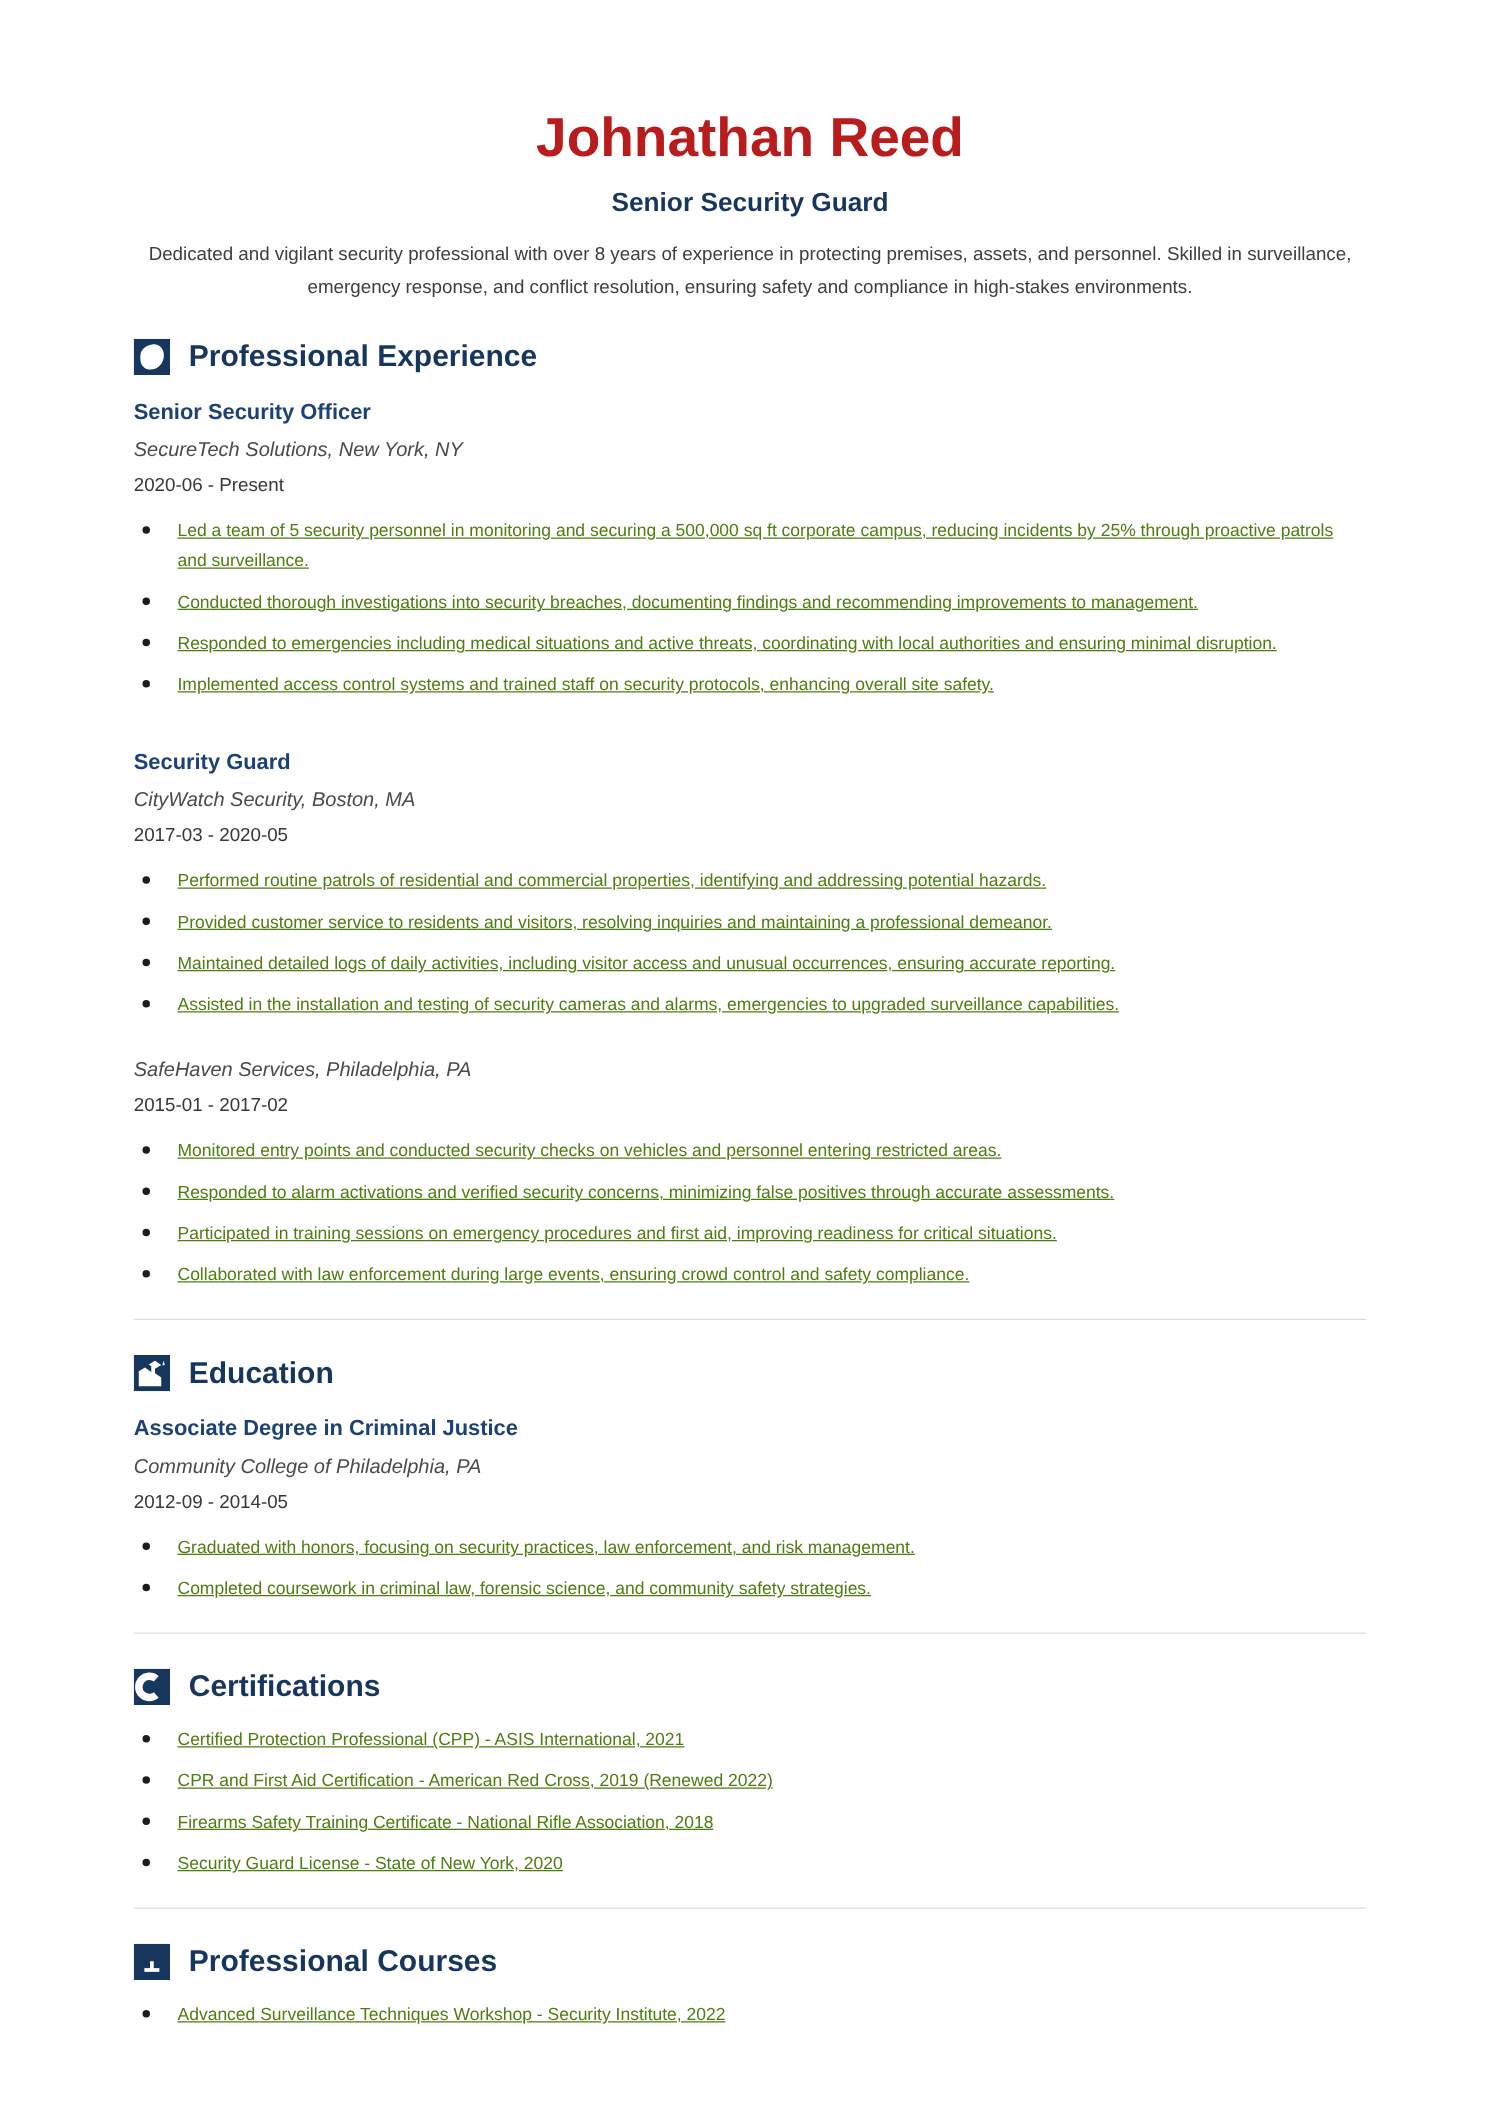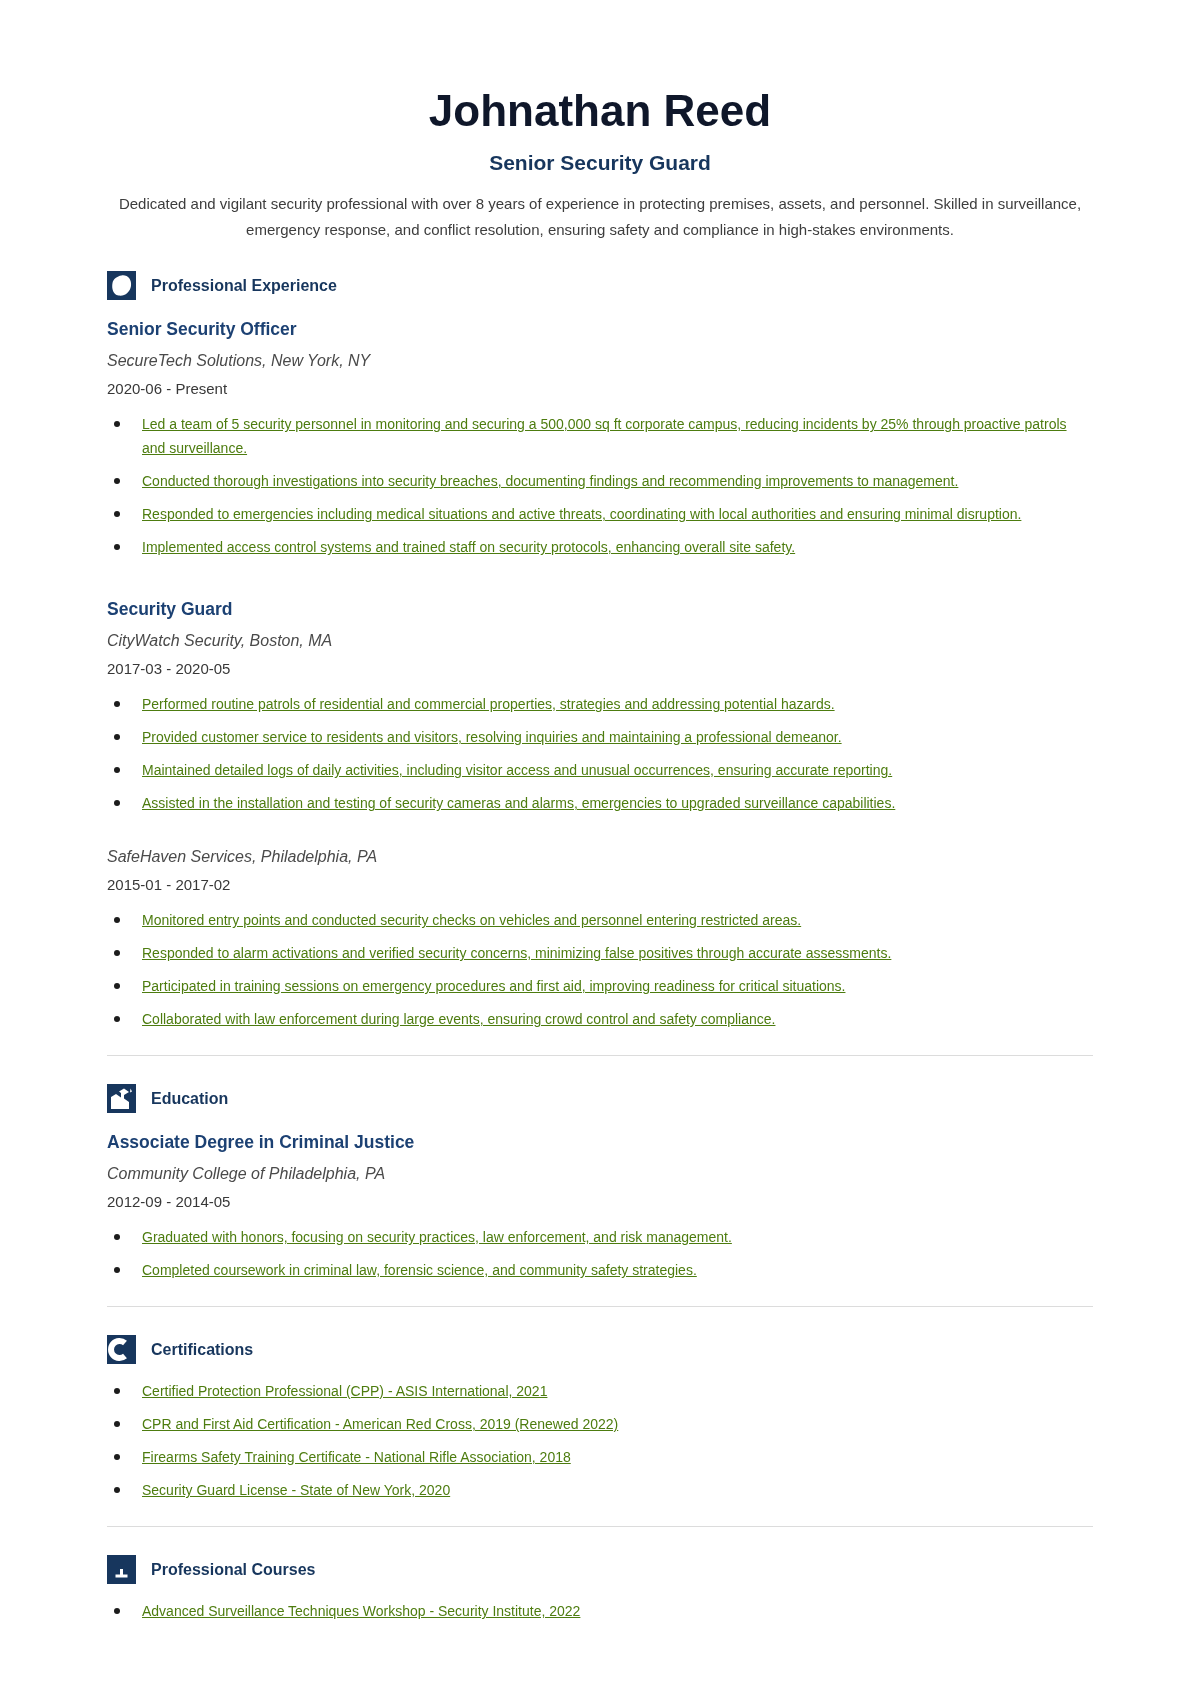--- a/index.html
+++ b/index.html
@@ -5,28 +5,28 @@
   * { box-sizing: border-box; }
   html, body { margin: 0; padding: 0; }
   body {
     width: 1200px; height: 1697px; overflow: hidden;
     background: #ffffff;
     font-family: "Liberation Sans", sans-serif;
   }
   .page { padding: 88px 107px 0 107px; }
 
   
-  .name  { font-size: 44px; line-height: 1.05; font-weight: bold; color: #0f172a; text-align: center; }
+  .name  { font-size: 44px; line-height: 1.05; font-weight: bold; color: #b91c1c; text-align: center; }
   .role  { font-size: 21px; font-weight: bold; color: #17365d; text-align: center; margin-top: 17px; }
   .summary { font-size: 15px; line-height: 26px; color: #3d3d3d; text-align: center; margin-top: 16px; }
 
   
   .section { margin-top: 28px; }
   .sec-head { display: flex; align-items: center; gap: 15px; }
-  .sec-title { font-size: 16px; font-weight: bold; color: #17365d; }
+  .sec-title { font-size: 24px; font-weight: bold; color: #17365d; }
   .icon { width: 29px; height: 29px; flex: 0 0 29px; display: block; }
 
   .job { margin-top: 6px; }
   .job-title { font-size: 17.5px; font-weight: bold; color: #1c4173; margin-top: 19px; }
   .company   { font-size: 16px; font-style: italic; color: #4a4a4a; margin-top: 12px; }
   .dates     { font-size: 15px; color: #383838; margin-top: 10px; }
 
   ul.bullets { margin: 15px 0 0 0; padding: 0; list-style: none; }
   ul.bullets li {
     position: relative; padding-left: 35px;
@@ -75,21 +75,21 @@
       </ul>
     </div>
 
     <div class="job-gap"></div>
 
     <div class="job">
       <div class="job-title">Security Guard</div>
       <div class="company">CityWatch Security, Boston, MA</div>
       <div class="dates">2017-03 - 2020-05</div>
       <ul class="bullets">
-        <li>Performed routine patrols of residential and commercial properties, strategies and addressing potential hazards.</li>
+        <li>Performed routine patrols of residential and commercial properties, identifying and addressing potential hazards.</li>
         <li>Provided customer service to residents and visitors, resolving inquiries and maintaining a professional demeanor.</li>
         <li>Maintained detailed logs of daily activities, including visitor access and unusual occurrences, ensuring accurate reporting.</li>
         <li>Assisted in the installation and testing of security cameras and alarms, emergencies to upgraded surveillance capabilities.</li>
       </ul>
     </div>
 
     <div class="job-gap"></div>
 
     <div class="job">
       <div class="company">SafeHaven Services, Philadelphia, PA</div>

